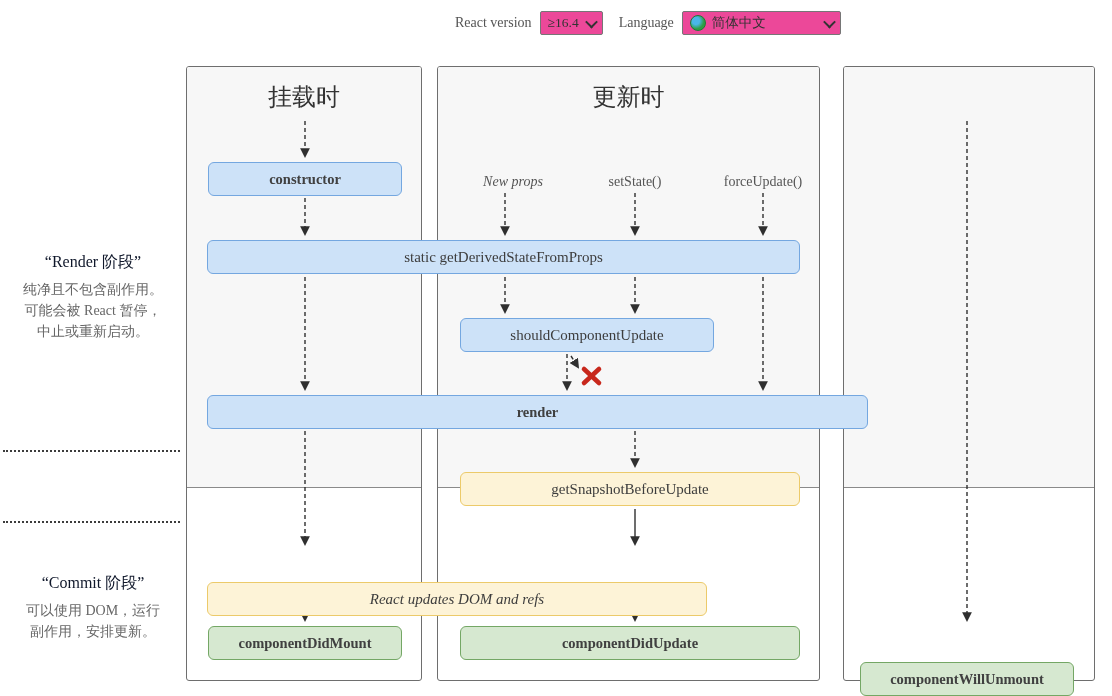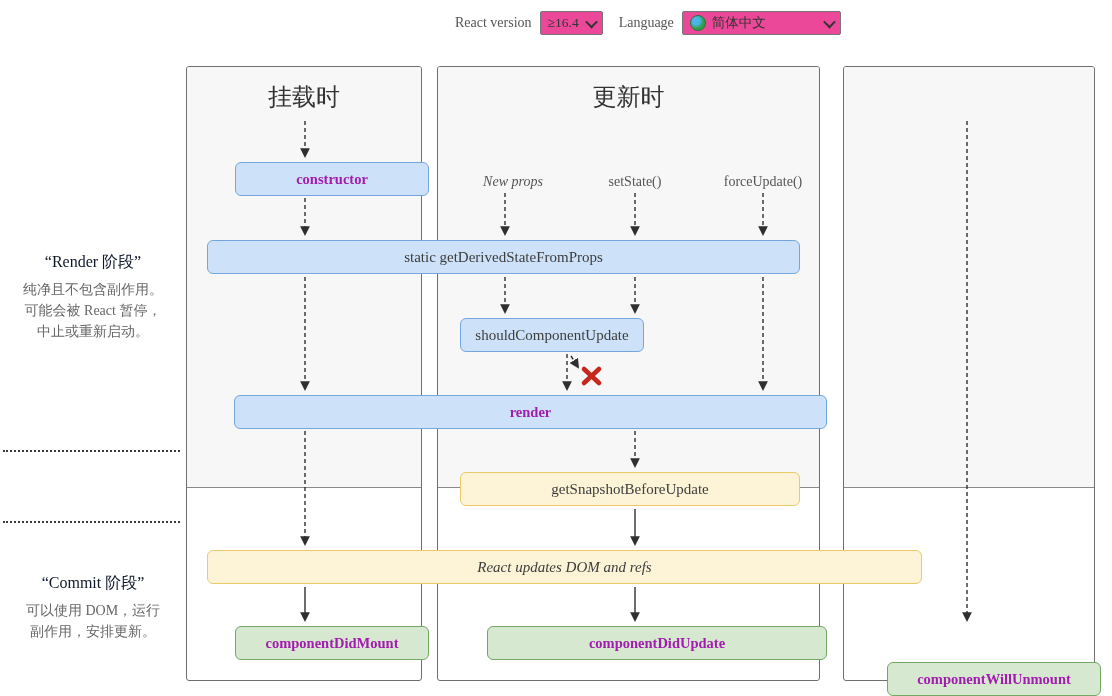--- a/index.html
+++ b/index.html
@@ -34,21 +34,21 @@
     border-bottom:1px solid #8a8a8a; border-radius:2px 2px 0 0;}
   .col-title{position:relative; text-align:center; margin-top:14px; font-size:24px; color:#333;}
   
   .node{
     position:absolute; height:34px; border-radius:6px; display:flex; align-items:center; justify-content:center;
     font-size:15px; color:#3d3d3d; box-sizing:border-box; white-space:nowrap; cursor:pointer;
   }
   .blue  {background:#cde2f8; border:1px solid #74a7e0;}
   .yellow{background:#fdf3d7; border:1px solid #ecca6a;}
   .green {background:#d6e8d0; border:1px solid #74a765;}
-  .bold  {font-weight:bold; font-size:14.5px; color:#a21caf;margin-left:27px;}
+  .bold  {font-weight:bold; font-size:14.5px; color:#404040;}
   .italic{font-style:italic;}
   .free-label{position:absolute; transform:translateX(-50%); font-size:14px; color:#555; white-space:nowrap;}
   
   .overlay{position:absolute; left:0; top:0; pointer-events:none;}
 </style>
 </head>
 <body>
 
 <div class="canvas">
 
@@ -134,27 +134,27 @@
   </svg>
 
   <div class="node blue bold" style="left:208px; top:162px; width:194px;">constructor</div>
 
   <span class="free-label italic" style="left:513px; top:174px;">New props</span>
   <span class="free-label" style="left:635px; top:174px;">setState()</span>
   <span class="free-label" style="left:763px; top:174px;">forceUpdate()</span>
 
   <div class="node blue" style="left:207px; top:240px; width:593px;">static getDerivedStateFromProps</div>
 
-  <div class="node blue" style="left:460px; top:318px; width:184px;">shouldComponentUpdate</div>
+  <div class="node blue" style="left:460px; top:318px; width:254px;">shouldComponentUpdate</div>
 
-  <div class="node blue bold" style="left:207px; top:395px; width:593px;">render</div>
+  <div class="node blue bold" style="left:207px; top:395px; width:661px;">render</div>
 
   <div class="node yellow" style="left:460px; top:472px; width:340px;">getSnapshotBeforeUpdate</div>
 
-  <div class="node yellow italic" style="left:207px; top:550px; width:715px;">React updates DOM and refs</div>
+  <div class="node yellow italic" style="left:207px; top:582px; width:500px;">React updates DOM and refs</div>
 
   <div class="node green bold" style="left:208px; top:626px; width:194px;">componentDidMount</div>
 
   <div class="node green bold" style="left:460px; top:626px; width:340px;">componentDidUpdate</div>
 
   <div class="node green bold" style="left:860px; top:662px; width:214px;">componentWillUnmount</div>
 
 </div>
 
 </body></html>

